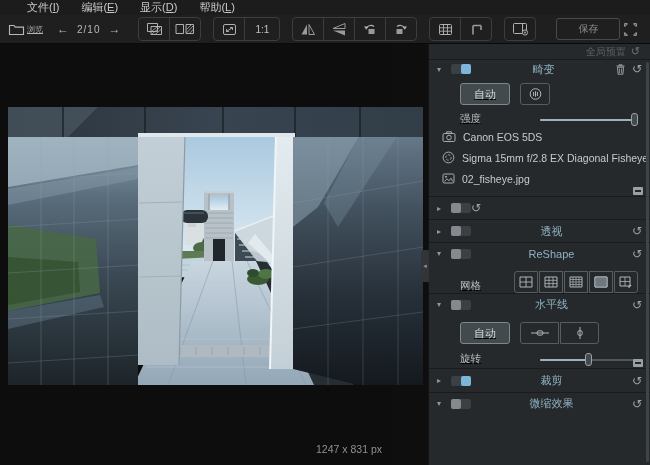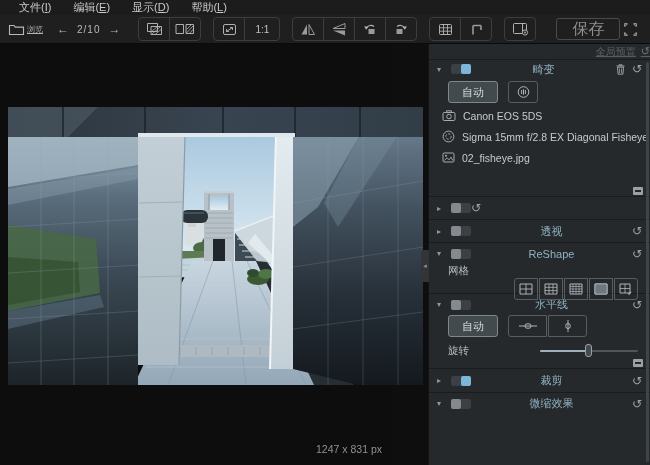--- a/index.html
+++ b/index.html
@@ -1,69 +1,69 @@
 <!DOCTYPE html>
 <html><head>
 <meta charset="utf-8">
 <style>
   html,body{margin:0;padding:0;background:#0e0e0e;width:650px;height:465px;overflow:hidden;
     font-family:"Liberation Sans","DejaVu Sans",sans-serif;-webkit-font-smoothing:antialiased;}
   .app{position:relative;width:650px;height:465px;background:#0e0e0e;}
 
   
   .menubar{position:absolute;left:0;top:0;width:650px;height:15px;background:#1c1c1c;
-    display:flex;align-items:center;gap:0;padding-left:8px;box-sizing:border-box;}
+    display:flex;align-items:center;gap:0;padding-left:16px;box-sizing:border-box;}
   .menu-item{font-size:11px;color:#c9c9c9;padding:0 11px;cursor:default;line-height:15px;}
   .menu-item .hotkey{text-decoration:underline;}
 
   
   .toolbar{position:absolute;left:0;top:15px;width:650px;height:29px;background:#1f1f1f;
     border-bottom:1px solid #0a0a0a;display:flex;align-items:center;box-sizing:border-box;padding:0 8px;}
   .tbtn{display:flex;align-items:center;justify-content:center;color:#b5b5b5;cursor:pointer;text-decoration:underline;}
   .browse{flex-direction:row;gap:2px;margin-right:14px;}
   .browse .lbl{font-size:8px;color:#a9a9a9;}
   .nav{display:flex;align-items:center;gap:8px;margin-right:18px;}
   .nav .pos{font-size:10px;color:#b9b9b9;letter-spacing:1px;}
   .nav .arr{font-size:12px;color:#b5b5b5;cursor:pointer;}
   .tb-group{display:flex;align-items:stretch;height:22px;border:1px solid #3d3d3d;border-radius:4px;
     margin-right:12px;overflow:hidden;}
   .tb-cell{width:30px;display:flex;align-items:center;justify-content:center;cursor:pointer;}
   .tb-cell + .tb-cell{border-left:1px solid #3d3d3d;}
   .tb-cell.wide{width:34px;}
   .zoom11{font-size:10px;color:#c0c0c0;}
   .save-btn{height:20px;width:62px;border:1px solid #4a4a4a;border-radius:3px;display:flex;
-    align-items:center;justify-content:center;font-size:16px;color:#8f8f8f;margin-left:8px;cursor:pointer;}
+    align-items:center;justify-content:center;font-size:10px;color:#8f8f8f;margin-left:8px;cursor:pointer;}
   .fullscreen{margin-left:auto;margin-right:4px;cursor:pointer;}
   svg.ic{display:block;}
   .ic *{vector-effect:non-scaling-stroke;}
 
   
   .canvas{position:absolute;left:0;top:44px;width:392px;height:421px;background:#0d0d0d;}
   .photo{position:absolute;left:8px;top:63px;width:415px;height:278px;cursor:grab;}
   .photo svg{display:block;width:415px;height:278px;}
   .status{position:absolute;right:10px;bottom:10px;font-size:10.5px;color:#8d9296;}
 
   
   .panel{position:absolute;left:428px;top:44px;width:222px;height:421px;background:#26292b;
     border-left:1px solid #141414;box-sizing:border-box;overflow:hidden;}
   .preset-row{height:15px;display:flex;align-items:center;justify-content:flex-end;gap:5px;
-    font-size:10px;color:#585f63;text-decoration:underline;}
+    padding-right:10px;font-size:10px;color:#585f63;}
   .preset-row .rst{color:#6a7276;font-size:11px;cursor:pointer;}
   .sec-head{display:flex;align-items:center;border-top:1px solid #191b1d;padding:0 8px;box-sizing:border-box;cursor:pointer;}
   .sec-head .caret{width:12px;font-size:8px;color:#8d979c;cursor:pointer;}
   .switch{width:20px;height:10px;border-radius:2px;background:#3a4043;position:relative;margin-left:2px;cursor:pointer;}
   .switch .knob{position:absolute;top:0;width:10px;height:10px;border-radius:2px;}
   .switch.on .knob{right:0;background:#7db6d8;}
   .switch.off .knob{left:0;background:#83898c;}
   .sec-title{flex:1;text-align:center;font-size:11px;color:#8fb2c2;}
   .sec-icons{display:flex;align-items:center;gap:7px;}
   .rst-ic{font-size:12px;color:#99a3a8;cursor:pointer;line-height:1;}
   .h19{height:19px;} .h22{height:22px;} .h23{height:23px;} .h24{height:24px;}
   .sec-body{position:relative;}
-  .row{display:flex;align-items:flex-start;padding-left:19px;box-sizing:border-box;}
+  .row{display:flex;align-items:flex-end;padding-left:31px;box-sizing:border-box;text-decoration:underline;}
   .auto-btn{height:20px;padding:0 13px;background:#434a4e;border:1px solid #7e878b;border-radius:3px;
     color:#d4dadd;font-size:11px;display:flex;align-items:center;cursor:pointer;}
   .sq-btn{height:20px;border:1px solid #565d61;border-radius:3px;display:flex;align-items:center;
     justify-content:center;cursor:pointer;background:transparent;}
   .lbl-s{font-size:10.5px;color:#b7bfc3;}
   .slider{position:relative;width:98px;height:13px;margin-left:auto;margin-right:12px;}
   .slider .track{position:absolute;left:0;right:0;top:6px;height:2px;background:#4d565b;border-radius:1px;}
   .slider .fill{position:absolute;top:6px;height:2px;background:#9db1bc;border-radius:1px;}
   .slider .knob{position:absolute;top:0;width:7px;height:13px;background:#434a4e;
     border:1px solid #98a2a8;border-radius:3px;box-sizing:border-box;cursor:pointer;}
@@ -355,20 +355,28 @@
         <div class="auto-btn">
             <span>自动</span>
           </div>
         <div class="sq-btn" style="width:28px;">
           <svg class="ic" width="15" height="14" viewBox="0 0 15 14">
               <circle cx="7.5" cy="7" r="5.3" fill="none" stroke="#aeb6ba"></circle>
               <path d="M5.6 5 v4 M7.5 4.3 v5.4 M9.4 5 v4" stroke="#aeb6ba" stroke-width="1"></path>
             </svg>
         </div>
       </div>
+      <div class="row" style="height:21px;">
+        <span class="lbl-s">强度</span>
+        <div class="slider">
+          <div class="track"></div>
+            <div class="fill" style="left:0;width:92px;"></div>
+            <div class="knob" style="left:91px;"></div>
+        </div>
+      </div>
       <div class="info-row">
         <svg class="ic" width="14" height="11" viewBox="0 0 14 11">
             <rect x="1" y="2.5" width="12" height="8" rx="1.2" fill="none" stroke="#a6adb1"></rect>
             <rect x="4.6" y="0.8" width="4.8" height="1.7" fill="none" stroke="#a6adb1"></rect>
             <circle cx="7" cy="6.5" r="2.3" fill="none" stroke="#a6adb1"></circle>
           </svg>
         <span class="txt">Canon EOS 5DS</span>
       </div>
       <div class="info-row">
         <svg class="ic" width="13" height="13" viewBox="0 0 13 13">
@@ -415,21 +423,21 @@
       <span class="caret">▾</span>
       <span class="switch off">
           <span class="knob"></span>
         </span>
       <span class="sec-title">ReShape</span>
       <span class="sec-icons">
           <span class="rst-ic">↺</span>
         </span>
     </div>
     <div class="sec-body" style="height:29px;">
-      <div class="row" style="height:29px;flex-direction:column;">
+      <div class="row" style="height:29px;">
         <span class="lbl-s">网格</span>
         <div class="btn-group">
           <div class="cell">
               <svg class="ic" width="14" height="12" viewBox="0 0 14 12">
                 <rect x="1" y="1" width="12" height="10" fill="none" stroke="#aeb6ba"></rect>
                 <path d="M7 1 v10 M1 6 h12" stroke="#aeb6ba" stroke-width="0.9"></path>
               </svg>
             </div>
           <div class="cell">
               <svg class="ic" width="14" height="12" viewBox="0 0 14 12">

